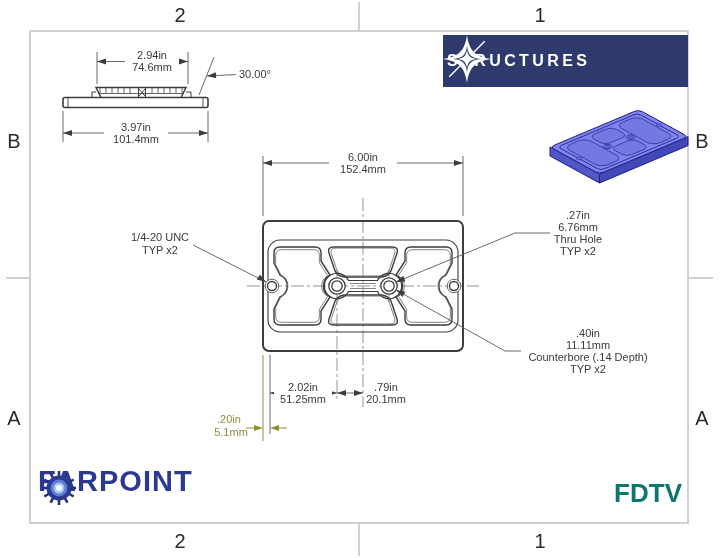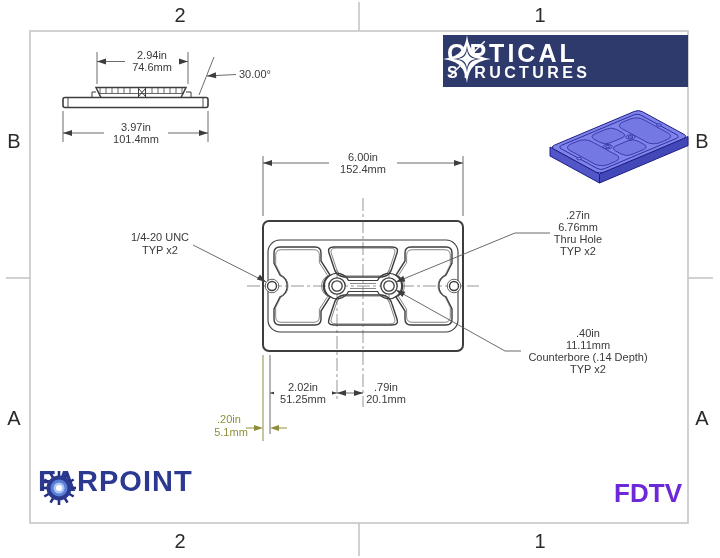--- a/index.html
+++ b/index.html
@@ -11,21 +11,21 @@
   .dimtxt{font-size:11px;fill:#3a3a3a;font-family:"Liberation Sans",sans-serif;}
   .olivetxt{font-size:11px;fill:#8e8e3a;font-family:"Liberation Sans",sans-serif;}
   #optical-logo{position:absolute;left:443px;top:35px;width:245px;height:52px;background:#2d3a6b;
         display:flex;align-items:center;}
   #optical-text{display:flex;flex-direction:column;margin-left:4px;}
   #optical-line1{color:#fff;font-weight:bold;font-size:25px;letter-spacing:3px;line-height:23px;}
   #optical-line2{color:#fff;font-weight:bold;font-size:16px;letter-spacing:3.4px;line-height:16px;}
   #farpoint-logo{position:absolute;left:36px;top:465px;display:flex;align-items:center;}
   #farpoint-text{color:#2b3990;font-weight:bold;font-size:29px;letter-spacing:1px;margin-left:2px;}
   #part-number{position:absolute;left:592px;top:478px;width:90px;text-align:right;
-        font-size:26px;font-weight:bold;color:#6d28d9;}
+        font-size:26px;font-weight:bold;color:#0f766e;}
 </style>
 </head>
 <body>
 
 <div id="sheet">
 
   <div class="zone" style="left:180px;top:15px;">2</div>
   <div class="zone" style="left:540px;top:15px;">1</div>
   <div class="zone" style="left:180px;top:541px;">2</div>
   <div class="zone" style="left:540px;top:541px;">1</div>
@@ -233,21 +233,20 @@
   </svg>
 
   <div id="optical-logo">
     <svg width="48" height="48" viewBox="0 0 46 46">
       <line x1="6" y1="40" x2="40" y2="6" stroke="#ffffff" stroke-width="1.4"></line>
       <path d="M23,0 C25,15 31,21 46,23 C31,25 25,31 23,46 C21,31 15,25 0,23 C15,21 21,15 23,0 Z" fill="#ffffff"></path>
       <path d="M23,10 C24,19 27,22 36,23 C27,24 24,27 23,36 C22,27 19,24 10,23 C19,22 22,19 23,10 Z" fill="#2d3a6b"></path>
       <path d="M23,14 C23.8,20 26,22.2 32,23 C26,23.8 23.8,26 23,32 C22.2,26 20,23.8 14,23 C20,22.2 22.2,20 23,14 Z" fill="#ffffff"></path>
     </svg>
     <div id="optical-text">
-      <span id="optical-line1">OPTICAL</span>
       <span id="optical-line2">STRUCTURES</span>
     </div>
   </div>
 
   <div id="farpoint-logo">
     <svg width="46" height="46" viewBox="0 0 46 46">
       <g stroke="#24307e" stroke-width="2.6">
         <line x1="40" y1="23" x2="32" y2="23"></line>
           <line x1="37.7" y1="31.5" x2="30.8" y2="27.5"></line>
         <line x1="31.5" y1="37.7" x2="27.5" y2="30.8"></line>

